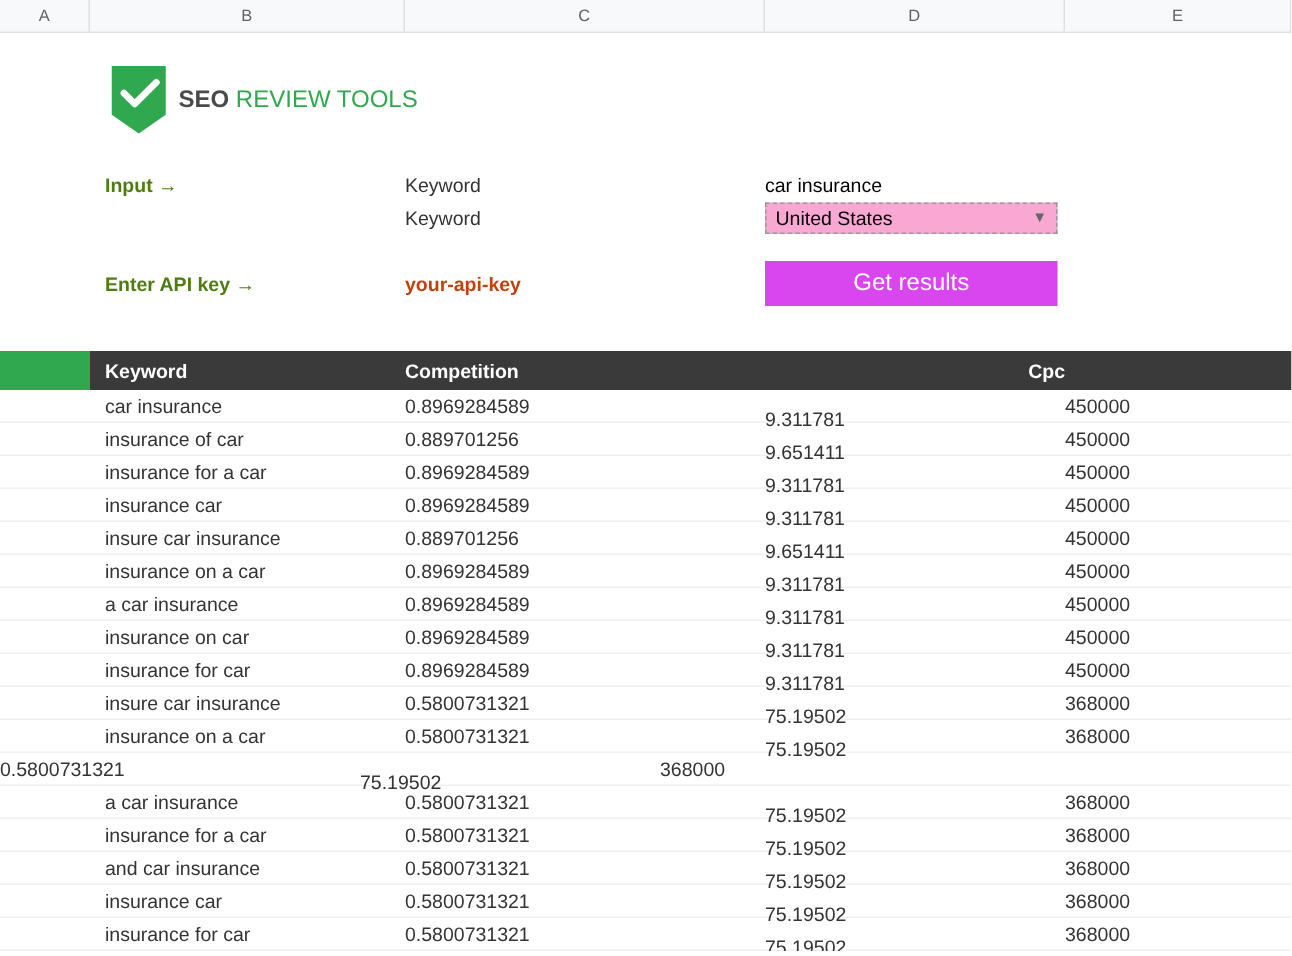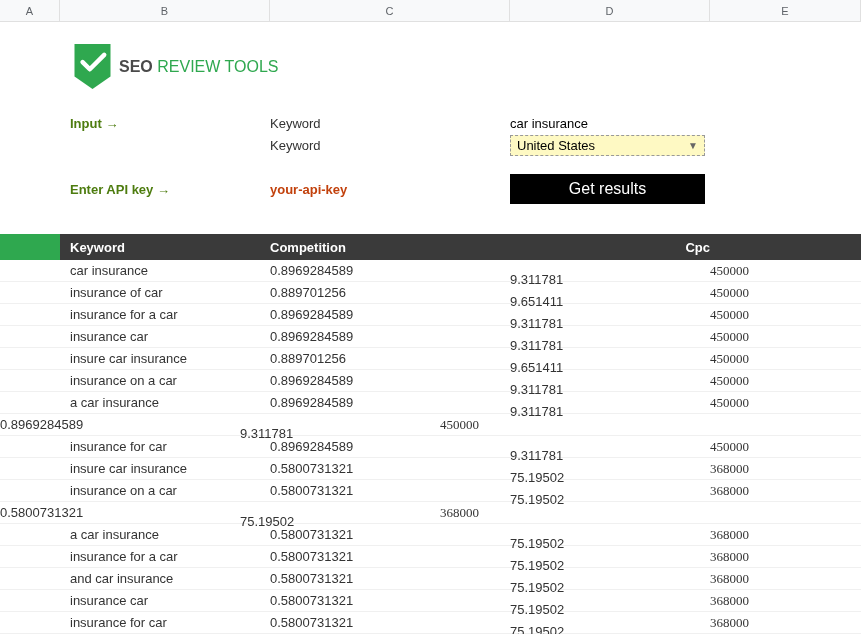--- a/index.html
+++ b/index.html
@@ -58,29 +58,29 @@
     .form-colC { width: 240px; color: #333; }
     .form-colD { width: 200px; }
     .bold-black { color: #c2410c; font-weight: bold; }
     .dropdown {
       border: 1px dashed #999;
       padding: 2px 6px;
       width: 195px;
       display: flex;
       justify-content: space-between;
       align-items: center;
-      background: #fef9c3;
+      background: #f9a8d4;
       font-size: 13px;
     }
     .dropdown-arrow {
       color: #666;
       font-size: 10px;
     }
     .get-results {
-      background: #000000;
+      background: #d946ef;
       color: #fff;
       width: 195px;
       height: 30px;
       display: flex;
       align-items: center;
       justify-content: center;
       font-size: 16px;
       cursor: pointer;
     }
     .spacer { height: 18px; }
@@ -106,21 +106,21 @@
     .table-row {
       display: flex;
       height: 22px;
       align-items: center;
       border-bottom: 1px solid #f0f0f0;
       color: #333;
     }
     .td-keyword { width: 210px; padding-left: 10px; margin-left: 60px; }
     .td-comp { width: 240px; }
     .td-cpc { width: 200px; margin-top: 17px; }
-    .td-vol { width: 151px; font-family: Liberation Serif, serif; }
+    .td-vol { width: 151px; }
   </style>
 </head>
 <body>
 
 <div class="col-headers">
   <div class="col-header colA">A</div>
   <div class="col-header colB">B</div>
   <div class="col-header colC">C</div>
   <div class="col-header colD">D</div>
   <div class="col-header colE">E</div>
@@ -209,20 +209,21 @@
         <div class="td-cpc">9.311781</div>
         <div class="td-vol">450000</div>
       </div>
       <div class="table-row">
         <div class="td-keyword">a car insurance</div>
         <div class="td-comp">0.8969284589</div>
         <div class="td-cpc">9.311781</div>
         <div class="td-vol">450000</div>
       </div>
       <div class="table-row">
+        <div class="td-keyword">insurance on car</div>
         <div class="td-comp">0.8969284589</div>
         <div class="td-cpc">9.311781</div>
         <div class="td-vol">450000</div>
       </div>
       <div class="table-row">
         <div class="td-keyword">insurance for car</div>
         <div class="td-comp">0.8969284589</div>
         <div class="td-cpc">9.311781</div>
         <div class="td-vol">450000</div>
       </div>

